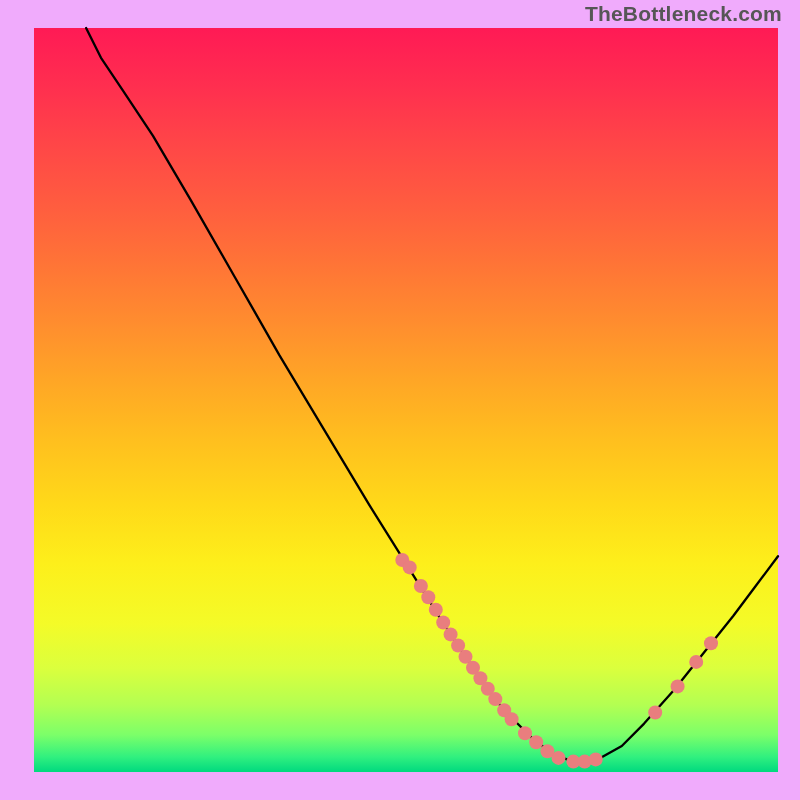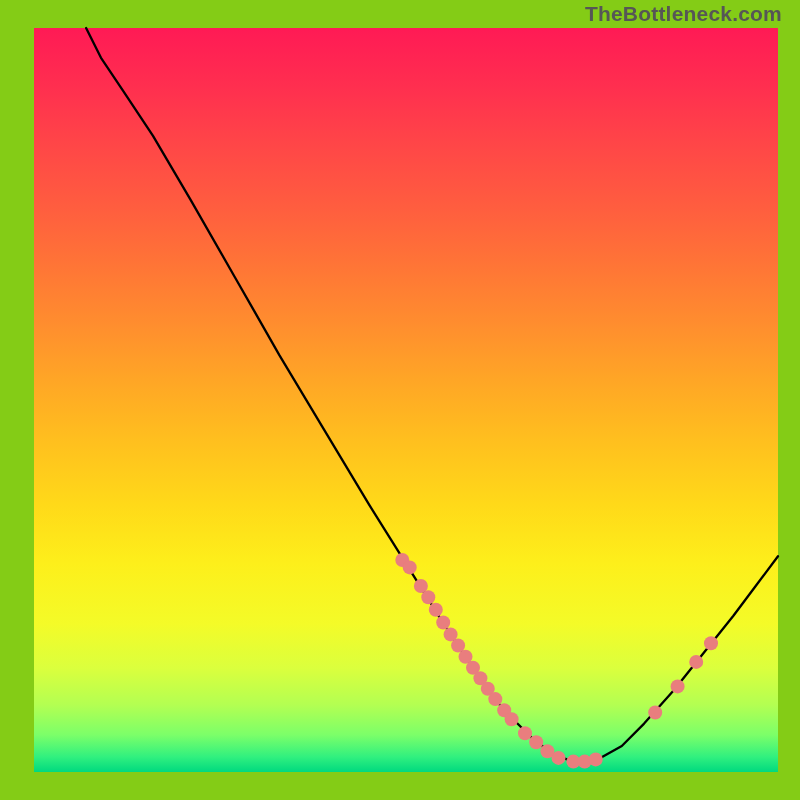--- a/index.html
+++ b/index.html
@@ -8,21 +8,21 @@
     width: 800px;
     height: 800px;
     background: #000;
     overflow: hidden;
     font-family: Arial, Helvetica, sans-serif;
   }
   .wrapper {
     position: relative;
     width: 800px;
     height: 800px;
-    background: #84cc16;
+    background: #f0abfc;
   }
   .watermark {
     position: absolute;
     top: 2px;
     right: 18px;
     color: #565656;
     font-size: 21px;
     font-weight: bold;
     letter-spacing: 0.2px;
     z-index: 5;

